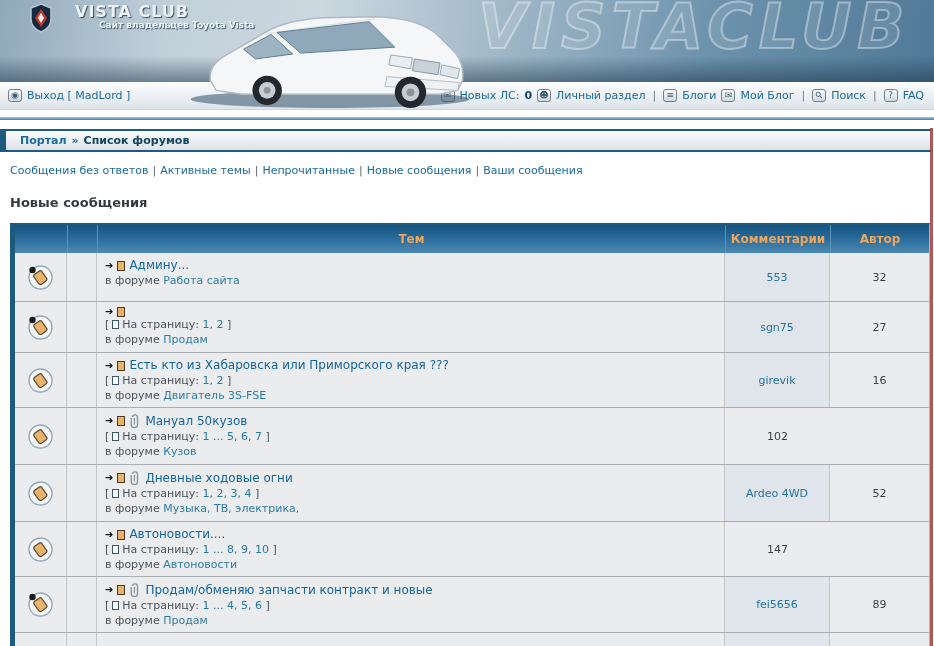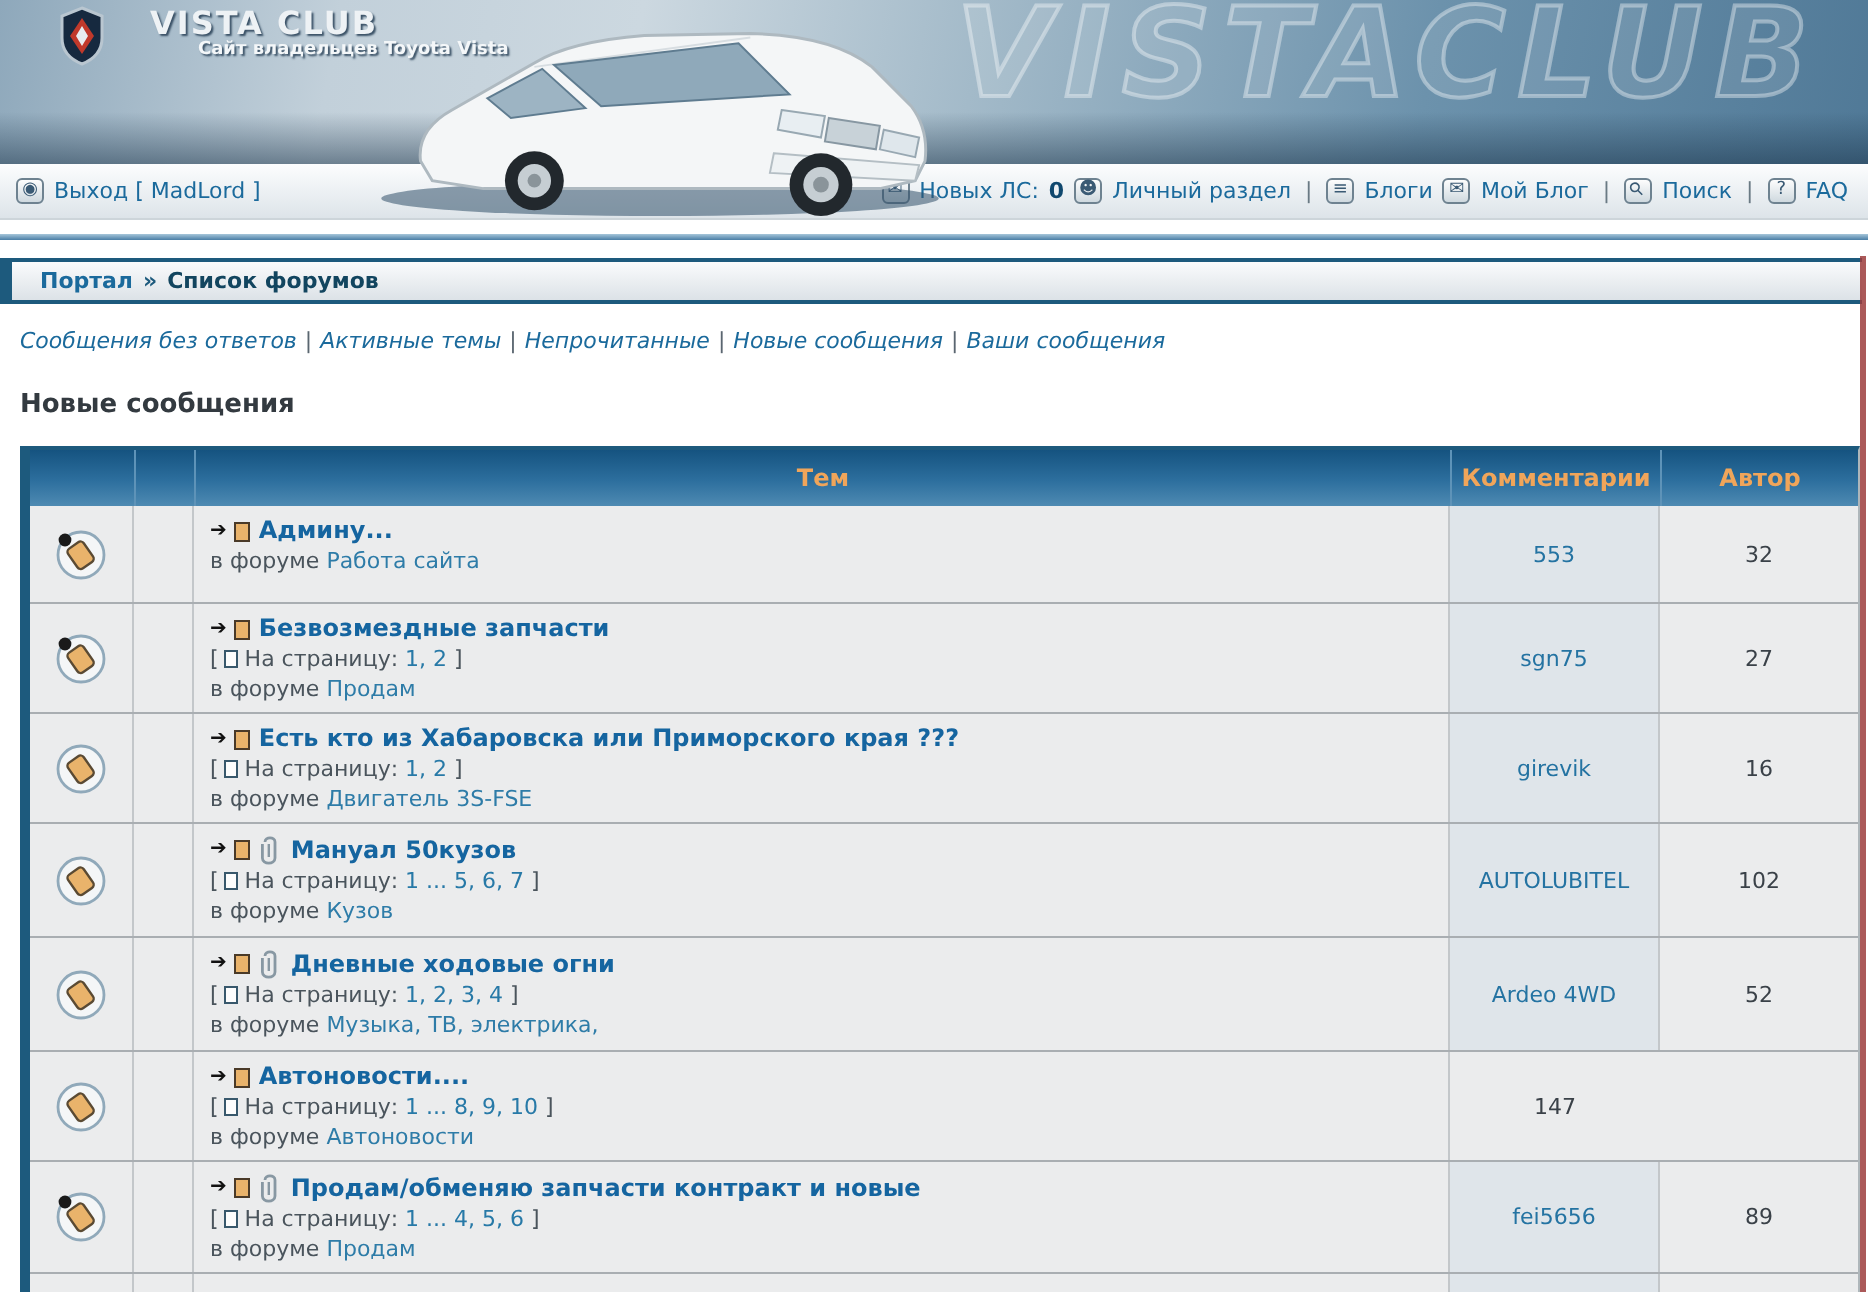--- a/index.html
+++ b/index.html
@@ -44,21 +44,21 @@
   .breadcrumb { position:relative; margin-top:9px; margin-right:3px; height:23px;
     border-top:2px solid #1d5a7d; border-bottom:2px solid #1d5a7d;
     background:linear-gradient(#fafbfc,#dce2e7); display:flex; align-items:center; padding-left:20px;
     font-weight:bold; }
   .breadcrumb::before { content:""; position:absolute; left:0; top:0; bottom:0; width:6px; background:#1d5a7d; }
   .breadcrumb a { color:#1b6a9c; }
   .crumb-sep { color:#1d5a7d; padding:0 5px; }
   .crumb-current { color:#12455f; }
 
   
-  .quicklinks { margin:12px 10px 0; color:#5a6670;font-style:italic; }
+  .quicklinks { margin:12px 10px 0; color:#5a6670; }
   .quicklinks a { color:#1b6a9c; }
   .ql-sep { color:#5a6670; padding:0 4px; }
   .page-title { margin:18px 10px 0; font-size:13px; font-weight:bold; color:#333a40; }
 
   
   .forum-table { margin:13px 0 0 10px; width:920px;
     border:2px solid #1d5a7d; border-left-width:5px; border-bottom:0; border-right:1px solid #aeb6ba; }
   .thead, .trow { display:grid; grid-template-columns:52px 30px 628px 105px auto; }
   .th { height:28px; display:flex; align-items:center; justify-content:center;
     background:linear-gradient(#155380,#2d6f9e 55%,#4e8ab2); color:#f0a55a; font-weight:bold; font-size:12px; }
@@ -71,21 +71,21 @@
   .trow:nth-child(8) { min-height:40px; }
   .cell { border-right:1px solid #c3c7ca; }
   .c-icon { display:flex; align-items:center; justify-content:center; }
   .c-topic { padding:5px 8px 4px; line-height:15px; }
   .c-author { background:#dfe5ea; display:flex; align-items:center; justify-content:center; text-align:center; }
   .c-comments { border-right:0; display:flex; align-items:center; justify-content:center; color:#3a4148; }
   .c-author a { color:#2473a2; }
   .c-author a.green-author { color:#2f9a2f; font-weight:bold; }
 
   .topic-title-line { display:flex; align-items:center; gap:4px; }
-  .topic-title-line a { color:#1565a0; font-weight:bold; font-size:12px; }
+  .topic-title-line a { color:#1565a0; font-weight:normal; font-size:12px; }
   .arrow-glyph { color:#111; font-size:10px; line-height:10px; }
   .page-tan { display:inline-block; width:8px; height:10px; background:#e9b36b; border:1px solid #4a3a28; }
   .clip-svg { width:12px; height:16px; }
   .pages-line { color:#4a545c; }
   .pages-line a, .pages-links { color:#2779a7; }
   .page-mini { display:inline-block; width:7px; height:9px; background:#fdfdfd; border:1px solid #38586c;
     vertical-align:-1px; margin:0 3px; }
   .forum-line { color:#4a545c; }
   .forum-line a { color:#2e7ca8; }
 
@@ -227,21 +227,20 @@
         </g>
         <circle class="dot" cx="5.5" cy="6" r="3.2" fill="#1a1a1a"></circle>
       </svg>
     </div>
     <div class="cell c-gap"></div>
     <div class="cell c-topic">
       <div class="topic-title-line">
         <span class="arrow-glyph">➔</span>
         <span class="page-tan"></span>
 
-        <a>Безвозмездные запчасти</a>
       </div>
       <div class="pages-line">
         <span>[</span><span class="page-mini"></span><span>На страницу:</span>
         <a class="pages-links">1, 2</a>
         <span>]</span>
       </div>
       <div class="forum-line">
         <span>в форуме</span>
         <a>Продам</a>
       </div>
@@ -314,23 +313,20 @@
       <div class="pages-line">
         <span>[</span><span class="page-mini"></span><span>На страницу:</span>
         <a class="pages-links">1 ... 5, 6, 7</a>
         <span>]</span>
       </div>
       <div class="forum-line">
         <span>в форуме</span>
         <a>Кузов</a>
       </div>
     </div>
-    <div class="cell c-author">
-      <a>AUTOLUBITEL</a>
-    </div>
     <div class="cell c-comments">
       <span>102</span>
     </div>
   </div>
 
   <div class="trow">
     <div class="cell c-icon">
       <svg class="folder-icon" viewBox="0 0 27 27">
         <circle cx="13.5" cy="13.5" r="11.5" fill="#f4f6f7" stroke="#90a9ba" stroke-width="1.4"></circle>
         <g transform="rotate(-35 13.5 13.5)">

